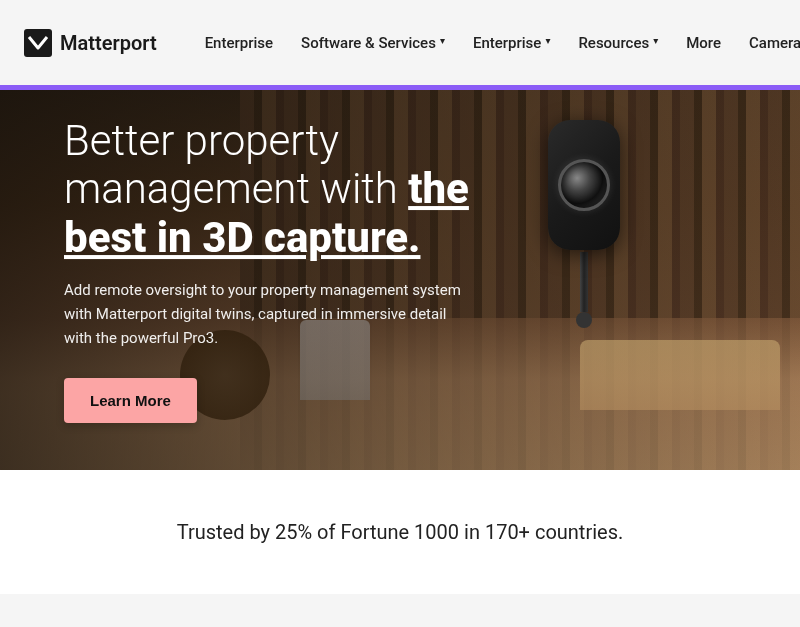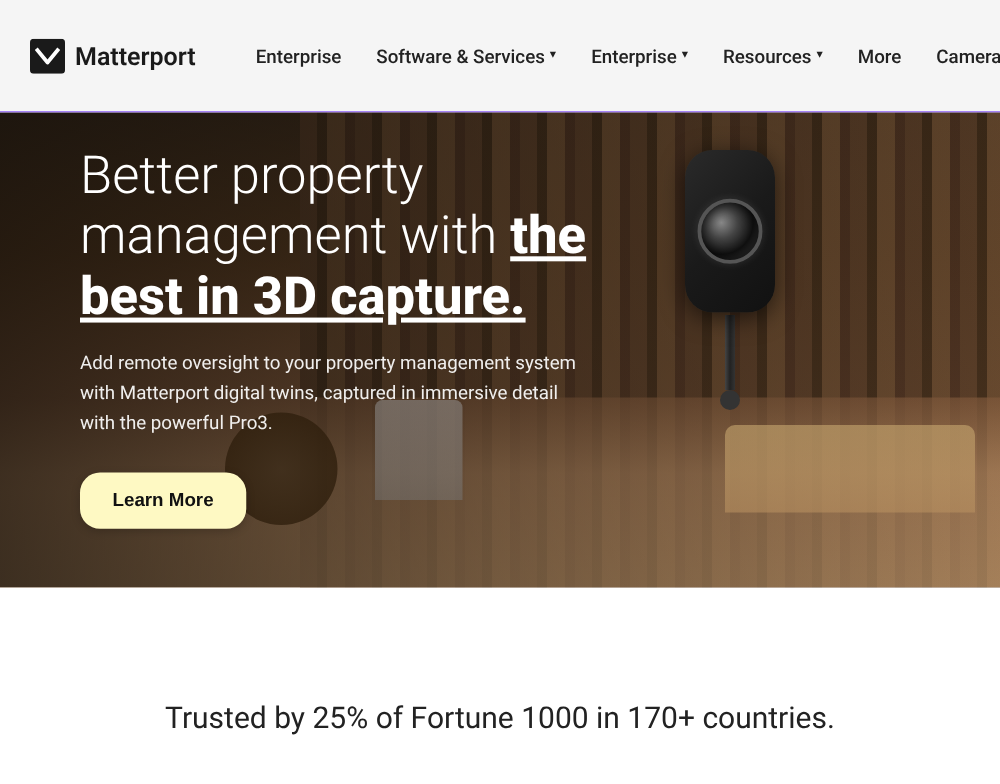--- a/index.html
+++ b/index.html
@@ -15,21 +15,21 @@
       background: #f5f5f5;
     }
 
     
     .navbar {
       display: flex;
       align-items: center;
       background: #f5f5f5;
       padding: 0 24px;
       height: 90px;
-      border-bottom: 1px solid #8b5cf6;
+      border-bottom: 5px solid #8b5cf6;
     }
 
     .logo-area {
       display: flex;
       align-items: center;
       gap: 8px;
       margin-right: 36px;
       text-decoration: none;
       color: #111;
     }
@@ -247,44 +247,43 @@
     .hero-description {
       font-size: 15px;
       line-height: 1.6;
       color: rgba(255,255,255,0.92);
       margin-bottom: 28px;
       max-width: 400px;
     }
 
     .hero-btn {
       display: inline-block;
-      background: #fef9c3;
+      background: #fca5a5;
       color: #111;
       padding: 14px 26px;
-      border-radius: 16px;
+      border-radius: 4px;
       font-size: 15px;
       font-weight: 600;
       cursor: pointer;
       border: none;
       box-shadow: 0 2px 8px rgba(0,0,0,0.2);
     }
 
     
     .trust-section {
       background: #ffffff;
       width: 800px;
       padding: 50px 24px;
       text-align: center;
     }
 
     .trust-text {
-      font-size: 24px;
+      font-size: 20px;
       color: #222;
       font-weight: 400;
-      margin-top: 40px;
     }
   </style>
 </head>
 <body>
 
 <nav class="navbar">
   <a class="logo-area" href="#">
     <svg class="logo-icon" viewBox="0 0 28 28" fill="none" xmlns="http://www.w3.org/2000/svg">
       <rect x="0" y="0" width="28" height="28" rx="3" fill="#1a1a1a"></rect>
       <path d="M5 8 L14 19 L23 8" stroke="white" stroke-width="3" fill="none" stroke-linejoin="round"></path>

